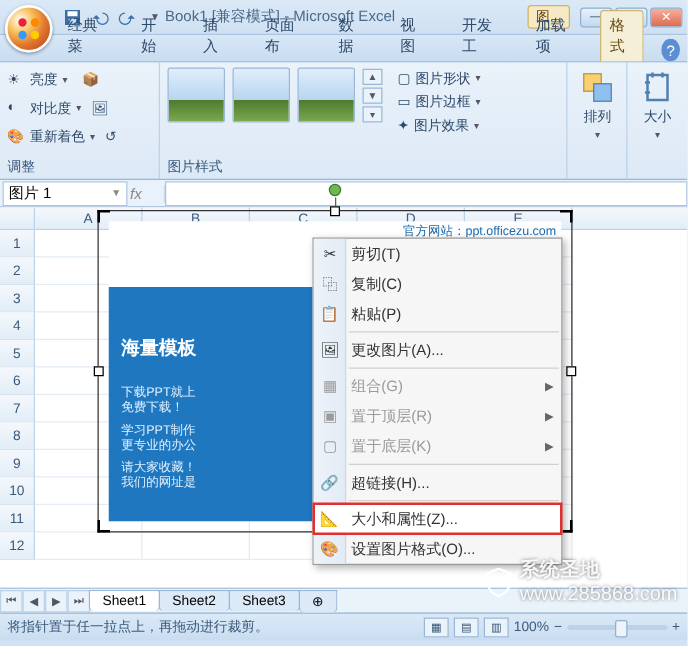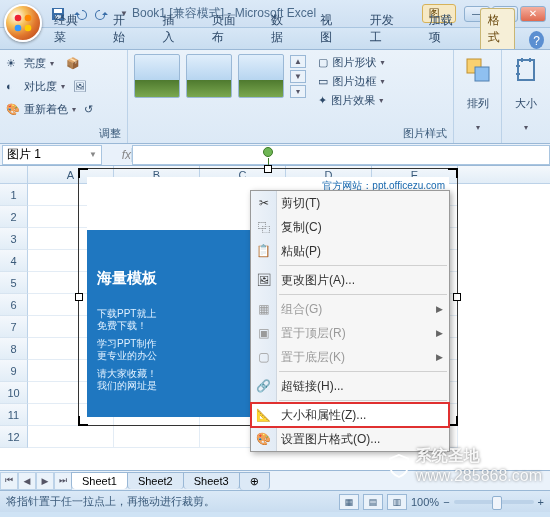--- a/index.html
+++ b/index.html
@@ -20,38 +20,38 @@
 
 .tabs { height: 22px; display: flex; align-items: flex-end; padding-left: 46px; gap: 14px; background: linear-gradient(#d7e7f6,#c9ddf0); border-bottom: 1px solid #9ab8d6; }
 .tab { padding: 3px 7px; font-size: 12px; color: #2e4a6a; cursor: pointer; border: 1px solid transparent; border-bottom: none; }
 .tab.active { background: #f6efd7; border-color: #c9b673; border-radius: 3px 3px 0 0; color: #6a4a10; }
 .tab.help { margin-left: auto; margin-right: 6px; width: 18px; height: 18px; border-radius: 50%; background: #5b8fd1; color: #fff; display: flex; align-items: center; justify-content: center; padding: 0; }
 
 
 .ribbon { height: 94px; background: linear-gradient(#eaf2fa,#dce9f6); border-bottom: 1px solid #9ab8d6; display: flex; }
 .ribbon-group { border-right: 1px solid #bcd2e8; padding: 4px 6px 2px 6px; display: flex; flex-direction: column; }
 .ribbon-group-body { flex: 1; display: flex; gap: 4px; align-items: flex-start; }
-.ribbon-group-label { text-align: right; font-size: 11px; color: #3a5a7a; padding-top: 2px; }
+.ribbon-group-label { text-align: left; font-size: 11px; color: #3a5a7a; padding-top: 2px; }
 .adjust-item { display: flex; align-items: center; gap: 4px; font-size: 11px; color: #2e4a6a; padding: 2px 0; }
 .adjust-ico { width: 14px; height: 14px; }
 .drop { font-size: 8px; color: #556; }
 .thumb { width: 46px; height: 44px; background: linear-gradient(#e0eefb,#b7d5f0 60%,#4f7a2f 60%,#7aa84f); border: 1px solid #9ab8d6; border-radius: 2px; }
 .thumbs { display: flex; gap: 6px; align-items: center; }
 .thumbs-nav { width: 16px; display: flex; flex-direction: column; gap: 2px; }
 .thumbs-nav div { height: 13px; border: 1px solid #9ab8d6; background: #eaf2fa; font-size: 8px; display: flex; align-items: center; justify-content: center; color: #556; }
 .stack-btns { display: flex; flex-direction: column; gap: 2px; }
 .stack-btn { display: flex; align-items: center; gap: 4px; font-size: 11px; color: #2e4a6a; padding: 1px 2px; }
-.big-btn { display: flex; flex-direction: column; align-items: center; gap: 12px; padding: 2px 4px; font-size: 11px; color: #2e4a6a; }
+.big-btn { display: flex; flex-direction: column; align-items: center; gap: 2px; padding: 2px 4px; font-size: 11px; color: #2e4a6a; }
 .big-btn .ico { width: 28px; height: 28px; }
 
 
 .fbar { height: 22px; background: #e9f1fa; border-bottom: 1px solid #9ab8d6; display: flex; align-items: center; }
 .namebox { width: 100px; height: 20px; background: #fff; border: 1px solid #a9c5e0; margin: 0 2px; display: flex; align-items: center; padding: 0 4px; font-size: 12px; }
 .namebox .dd { margin-left: auto; font-size: 8px; color: #888; }
-.fx { width: 28px; text-align: right; color: #888; font-style: italic; border-right: 1px solid #cbdceb; }
+.fx { width: 28px; text-align: left; color: #888; font-style: italic; border-right: 1px solid #cbdceb; }
 
 
 .grid-wrap { position: relative; height: 304px; background: #fff; }
 .colhdrs { display: flex; height: 18px; background: linear-gradient(#f4f8fc,#e2edf7); border-bottom: 1px solid #bcd2e8; }
 .corner { width: 28px; border-right: 1px solid #bcd2e8; }
 .colhdr { flex: 0 0 86px; border-right: 1px solid #bcd2e8; text-align: center; font-size: 11px; color: #3a5a7a; line-height: 18px; }
 .rows { position: relative; }
 .row { display: flex; height: 22px; }
 .rowhdr { width: 28px; background: linear-gradient(#f4f8fc,#e2edf7); border-right: 1px solid #bcd2e8; border-bottom: 1px solid #d7e4f0; text-align: center; font-size: 11px; color: #3a5a7a; line-height: 22px; }
 .cell { flex: 0 0 86px; border-right: 1px solid #e3ecf5; border-bottom: 1px solid #e3ecf5; }

